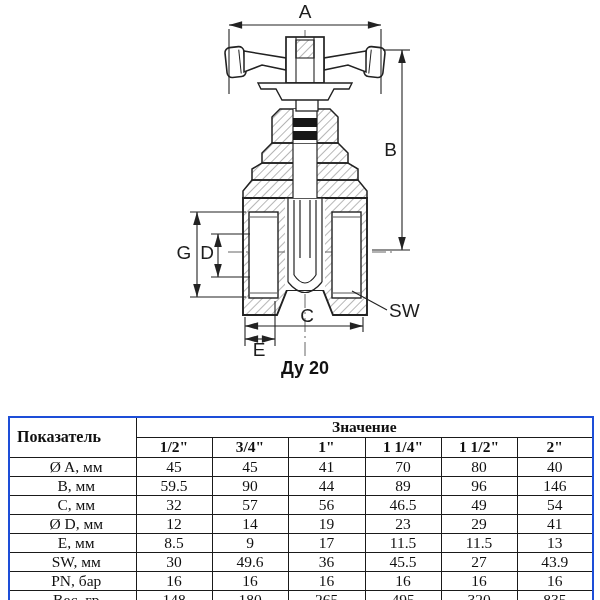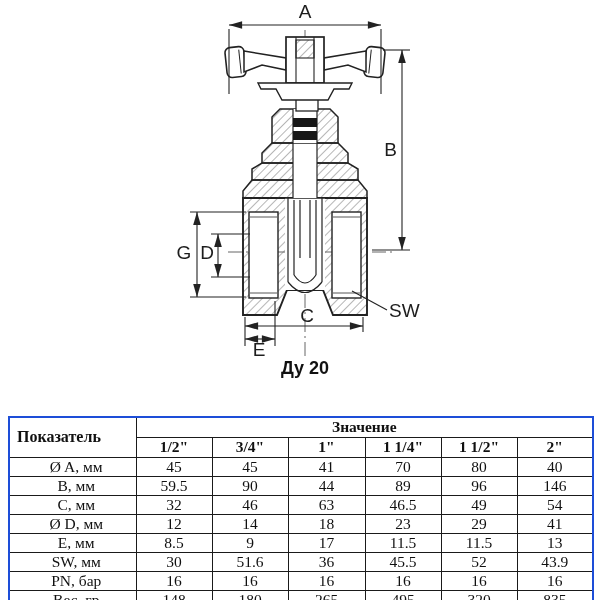--- a/index.html
+++ b/index.html
@@ -192,51 +192,51 @@
           <td>59.5</td>
           <td>90</td>
           <td>44</td>
           <td>89</td>
           <td>96</td>
           <td>146</td>
         </tr>
         <tr>
           <td class="row-label">C, мм</td>
           <td>32</td>
-          <td>46</td>
-          <td>63</td>
+          <td>57</td>
+          <td>56</td>
           <td>46.5</td>
           <td>49</td>
           <td>54</td>
         </tr>
         <tr>
           <td class="row-label">Ø D, мм</td>
           <td>12</td>
           <td>14</td>
-          <td>18</td>
+          <td>19</td>
           <td>23</td>
           <td>29</td>
           <td>41</td>
         </tr>
         <tr>
           <td class="row-label">E, мм</td>
           <td>8.5</td>
           <td>9</td>
           <td>17</td>
           <td>11.5</td>
           <td>11.5</td>
           <td>13</td>
         </tr>
         <tr>
           <td class="row-label">SW, мм</td>
           <td>30</td>
-          <td>51.6</td>
+          <td>49.6</td>
           <td>36</td>
           <td>45.5</td>
-          <td>52</td>
+          <td>27</td>
           <td>43.9</td>
         </tr>
         <tr>
           <td class="row-label">PN, бар</td>
           <td>16</td>
           <td>16</td>
           <td>16</td>
           <td>16</td>
           <td>16</td>
           <td>16</td>

